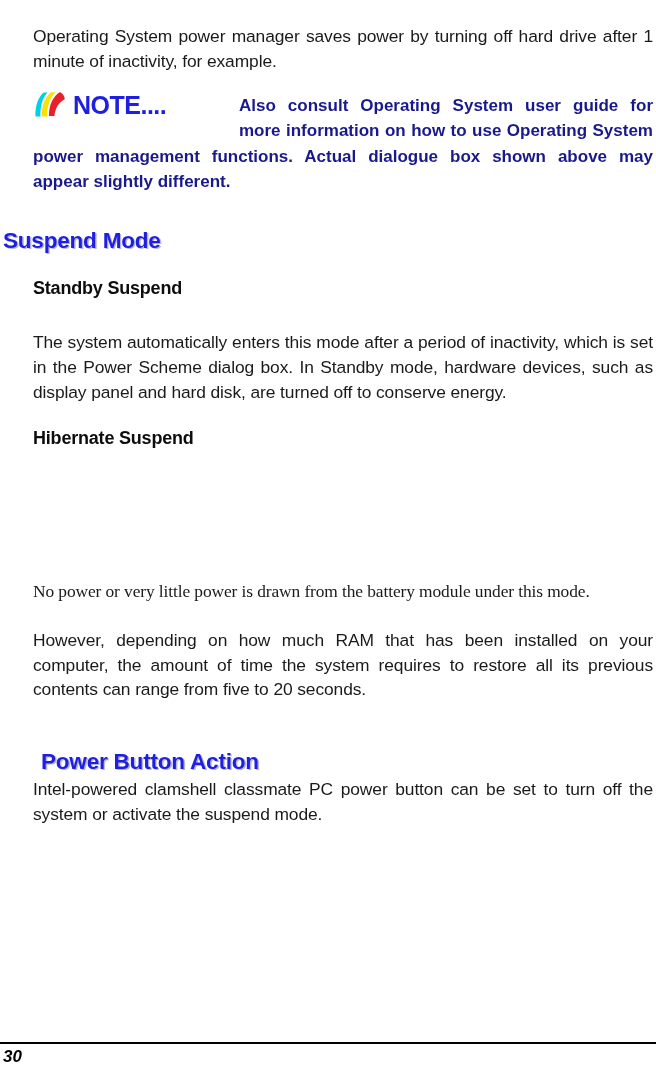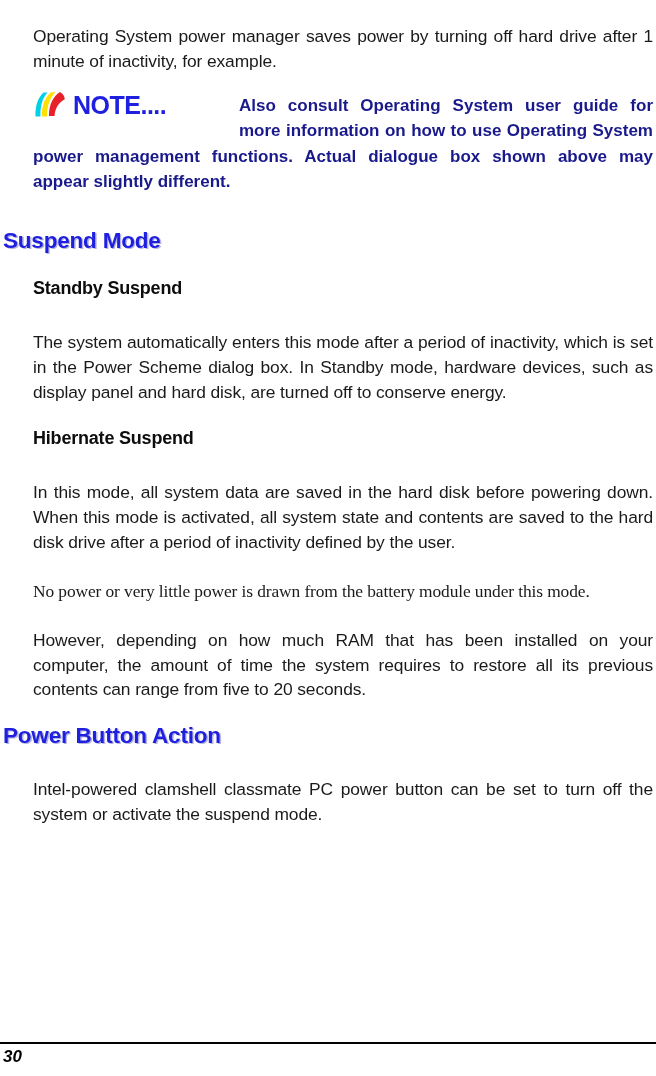--- a/index.html
+++ b/index.html
@@ -126,26 +126,25 @@
   </div>
 
   <div class="sec-heading" style="top: 228px;">Suspend Mode</div>
 
   <div class="sub-heading" style="top: 278px;">Standby Suspend</div>
 
   <p class="body-para" style="top: 313px;">The system automatically enters this mode after a period of inactivity, which is set in the Power Scheme dialog box. In Standby mode, hardware devices, such as display panel and hard disk, are turned off to conserve energy.</p>
 
   <div class="sub-heading" style="top: 428px;">Hibernate Suspend</div>
 
-  <p class="body-para" style="top: 463px;">In this mode, all system data are saved in the hard disk before powering down. When this mode is activated, all system state and contents are saved to the hard disk drive after a period of inactivity defined by the user.</p>
 
   <p class="body-para" style="top: 562px; font-family: Liberation Serif, serif;">No power or very little power is drawn from the battery module under this mode.</p>
 
   <p class="body-para" style="top: 612px; margin-top: 16px;">However, depending on how much RAM that has been installed on your computer, the amount of time the system requires to restore all its previous contents can range from five to 20 seconds.</p>
 
-  <div class="sec-heading" style="top: 723px;">Power Button Action</div>
+  <div class="sec-heading" style="top: 749px; margin-left: 38px;">Power Button Action</div>
 
   <p class="body-para" style="top: 760px;">Intel-powered clamshell classmate PC power button can be set to turn off the system or activate the suspend mode.</p>
 
   <div class="footer-rule"></div>
   <div class="footer-page-number">30</div>
 
 </div>
 
 </body></html>

